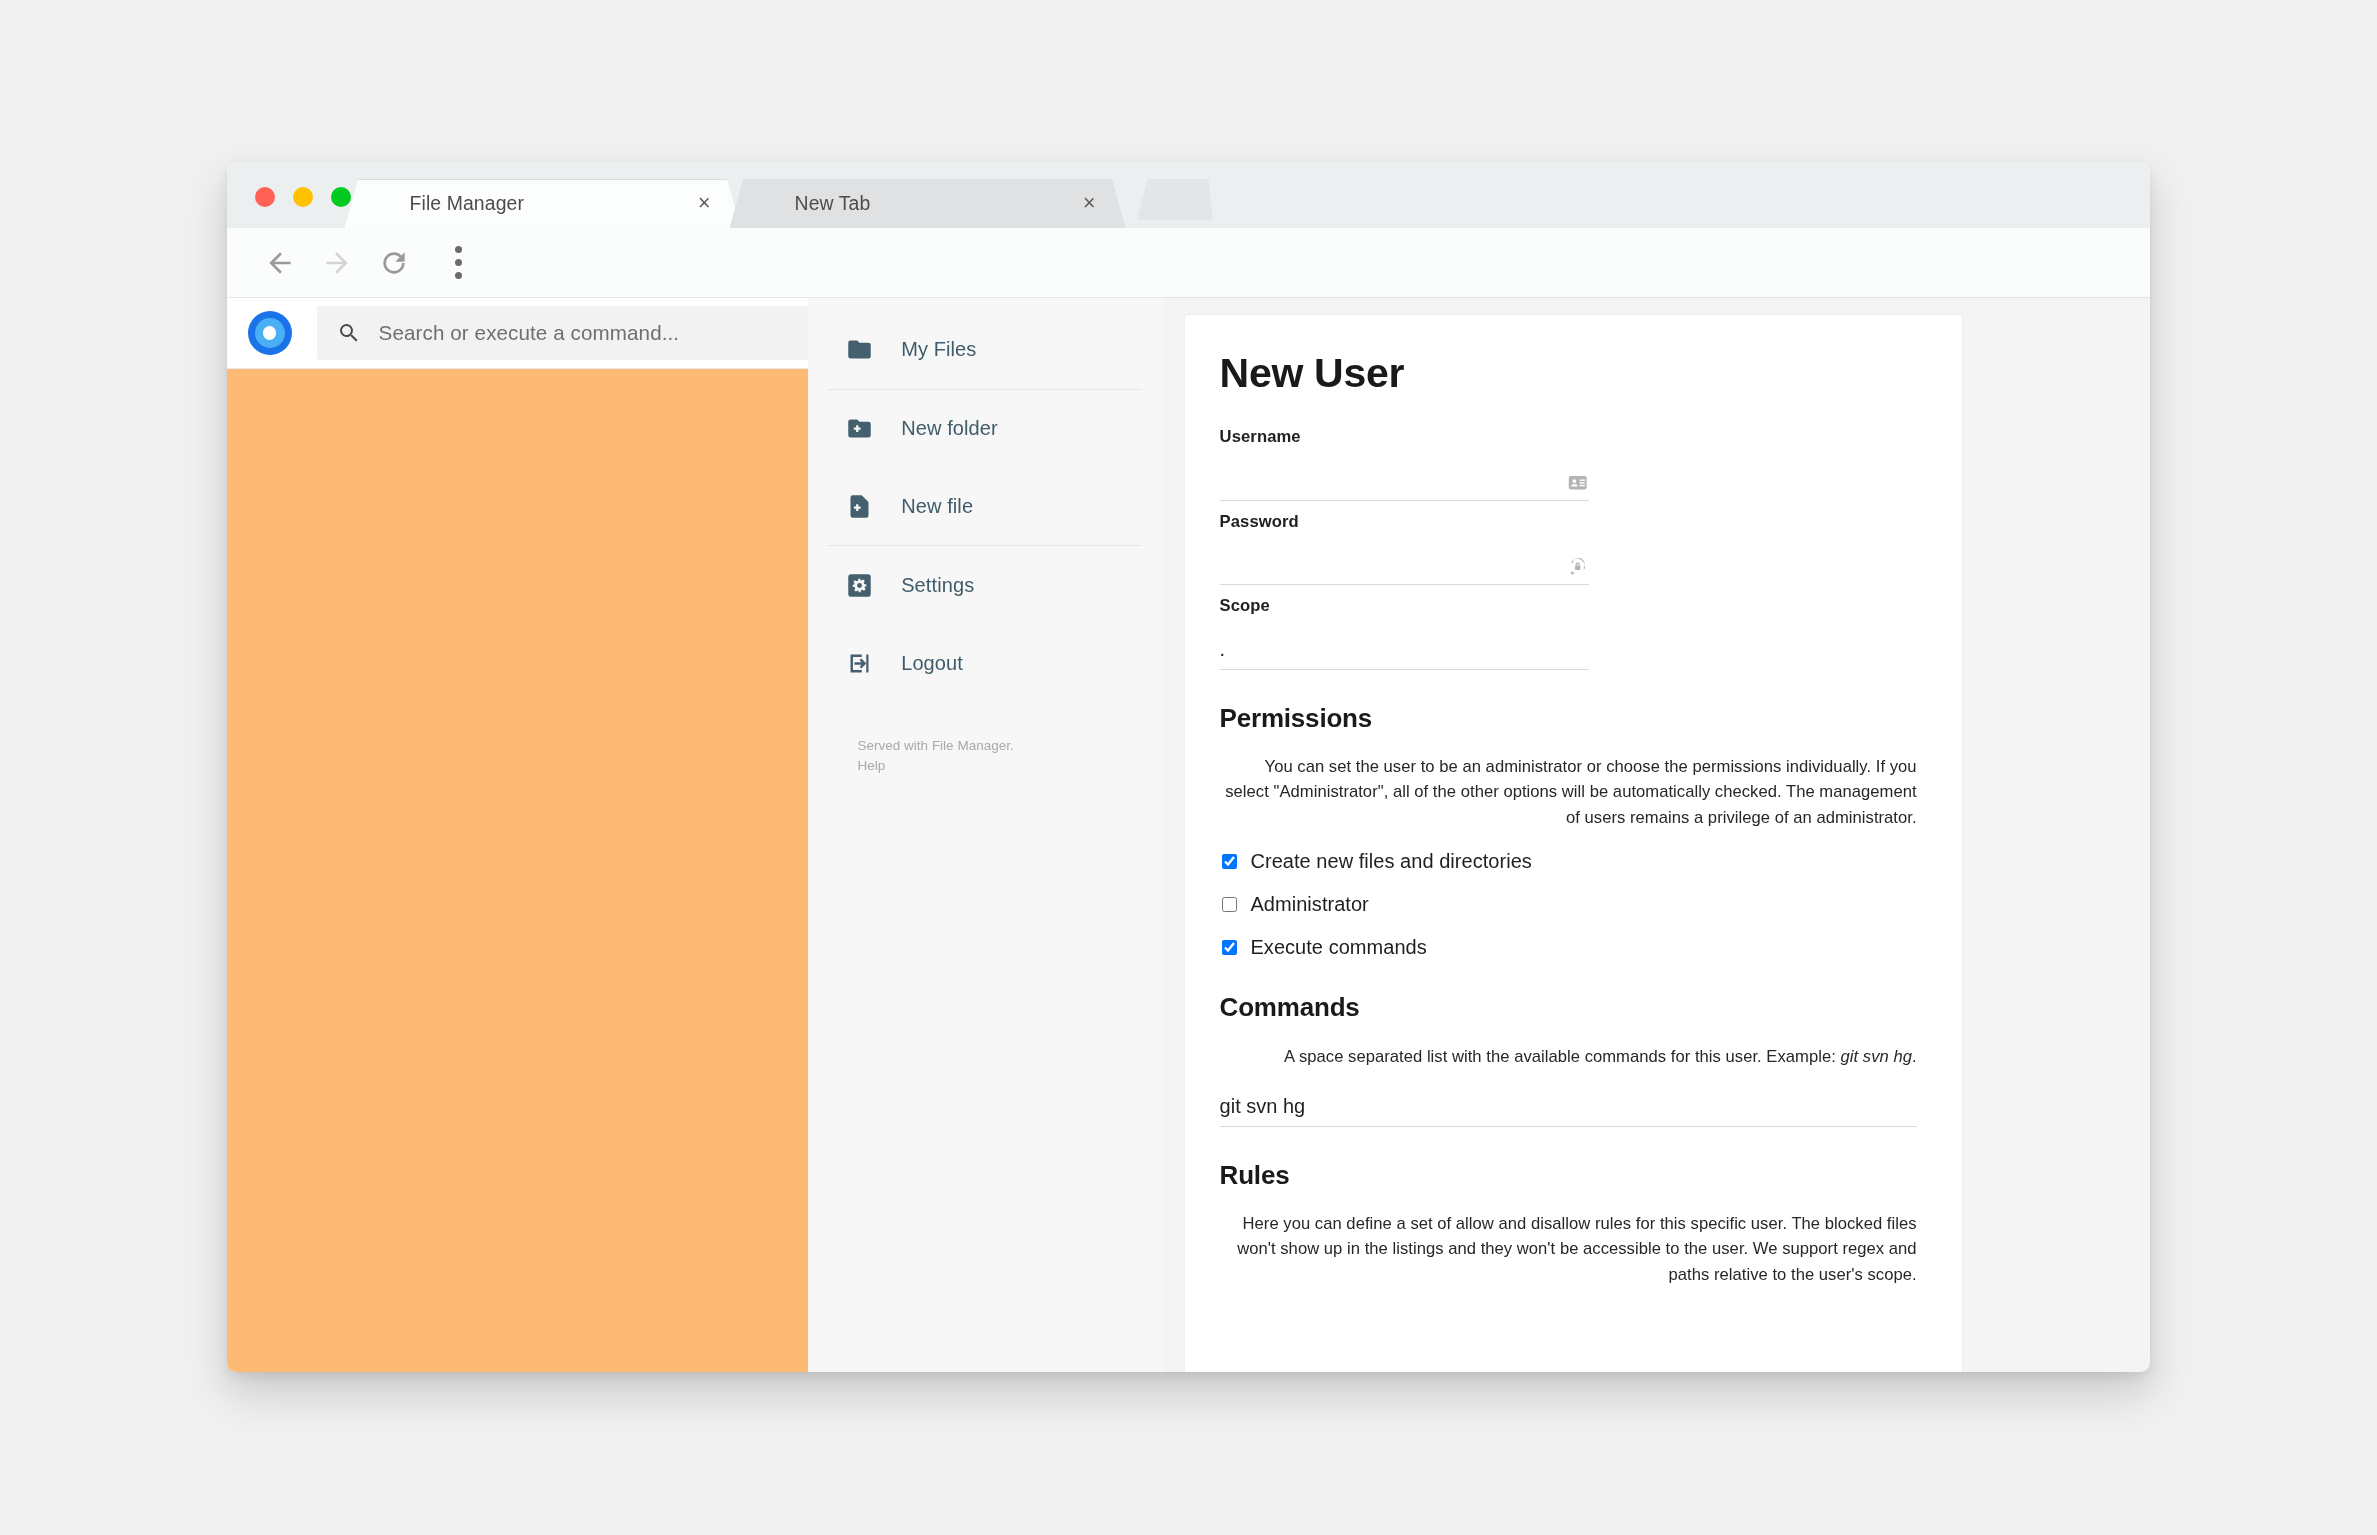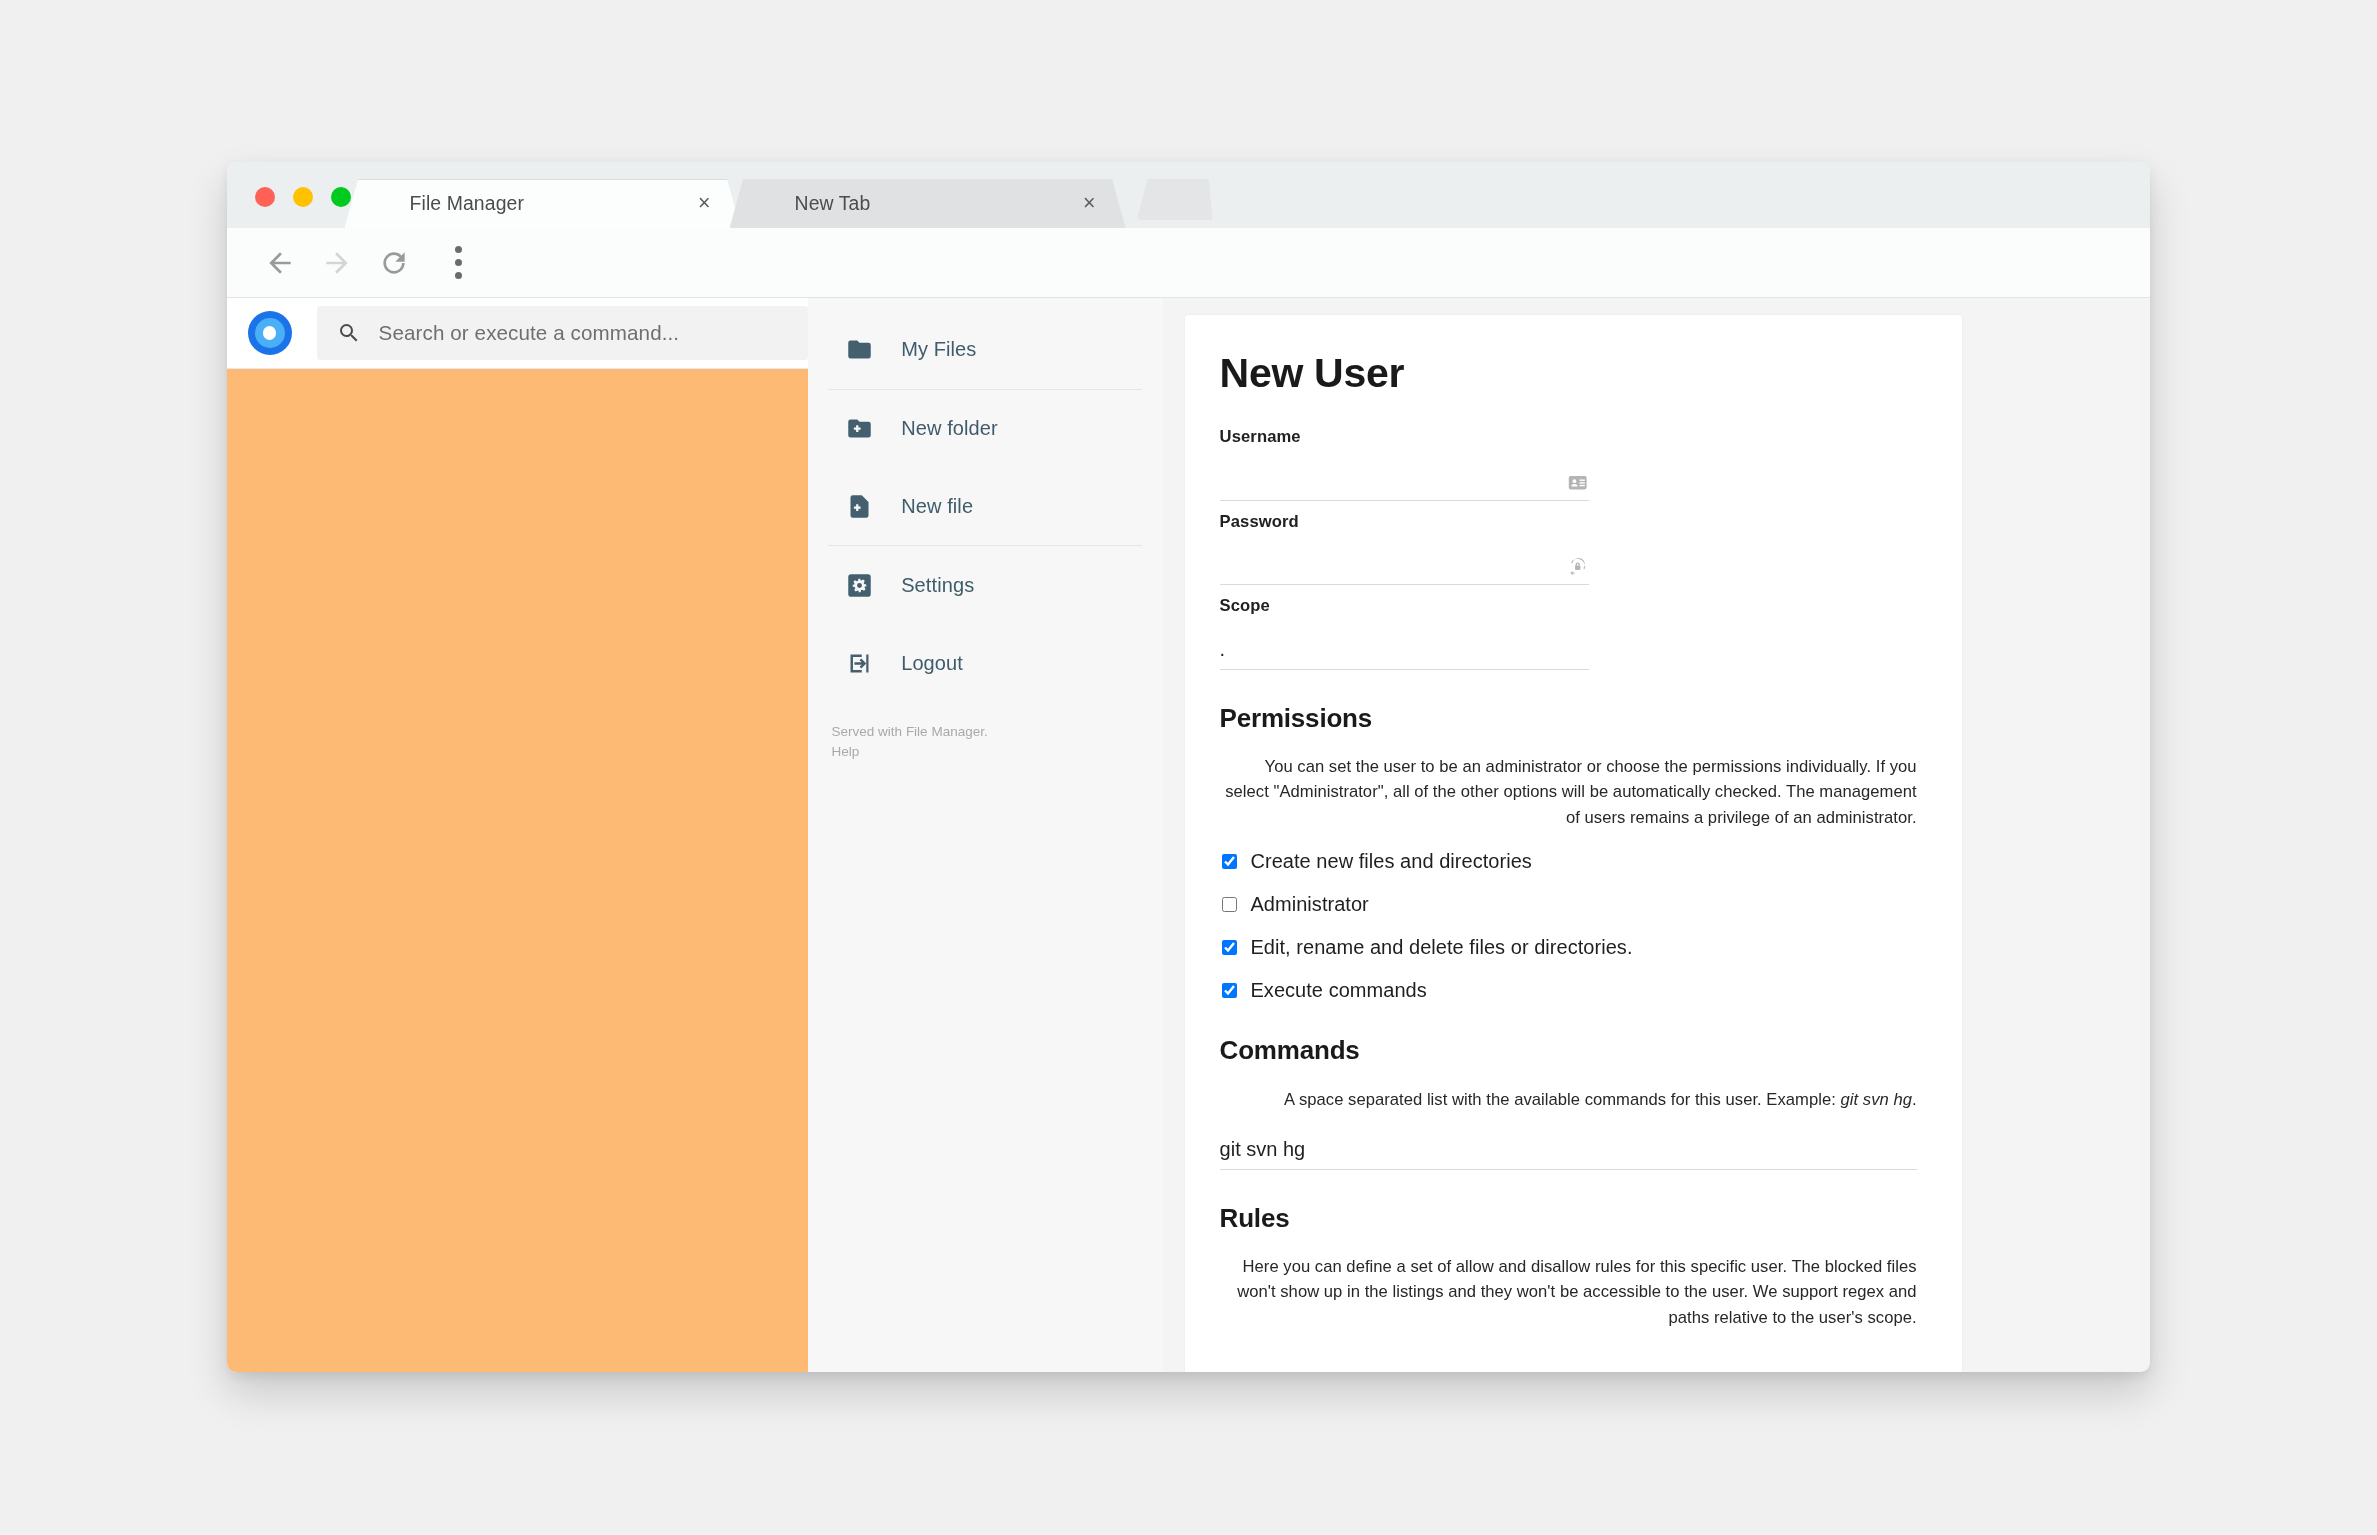--- a/index.html
+++ b/index.html
@@ -266,22 +266,22 @@
     color: #3f5c6b;
     letter-spacing: 0.1px;
   }
   .nav-divider {
     height: 0.8px;
     background: #e6e6e6;
     margin: 0 20.6px;
   }
 
   .sidebar-footer {
-    margin-top: 20px;
-    padding-left: 24px;
+    margin-top: 34px;
+    padding-left: 50px;
     font-size: 13.5px;
     line-height: 1.48;
     color: #a9a9a9;
   }
   .sidebar-footer a { color: #a9a9a9; text-decoration: none; display: block; }
 
   .main-area {
     flex: 1;
     background: #f4f4f4;
     padding: 17.4px 0 0 22px;
@@ -594,24 +594,20 @@
           <label class="check-row">
             <input type="checkbox" checked="" style="">
             <span class="check-label">Create new files and directories</span>
           </label>
 
           <label class="check-row">
             <input type="checkbox" style="">
             <span class="check-label">Administrator</span>
           </label>
 
-          <label class="check-row">
-            <input type="checkbox" checked="" style="">
-            <span class="check-label">Edit, rename and delete files or directories.</span>
-          </label>
 
           <label class="check-row">
             <input type="checkbox" checked="" style="">
             <span class="check-label">Execute commands</span>
           </label>
 
           <h2 class="section-title">Commands</h2>
           <p class="help-text"><span>A space separated list with the available commands for this user. Example: </span><em>git svn hg</em><span>.</span></p>
 
           <div class="wide-input-row">

